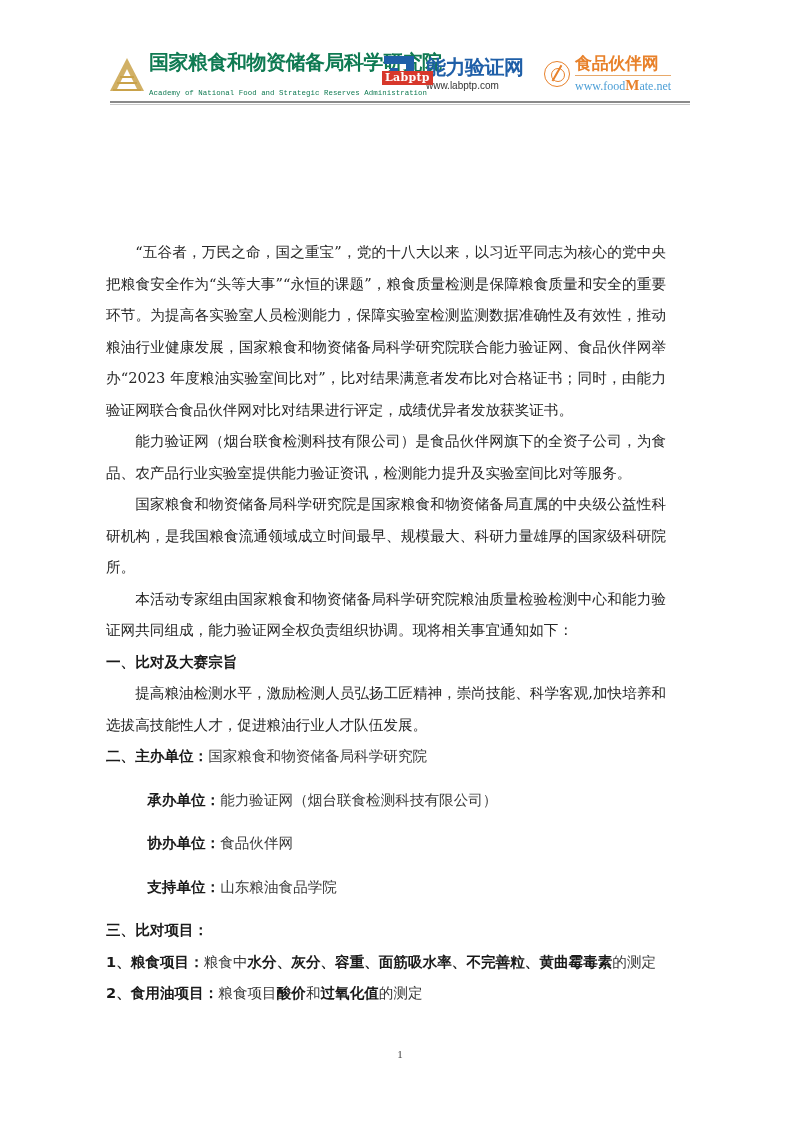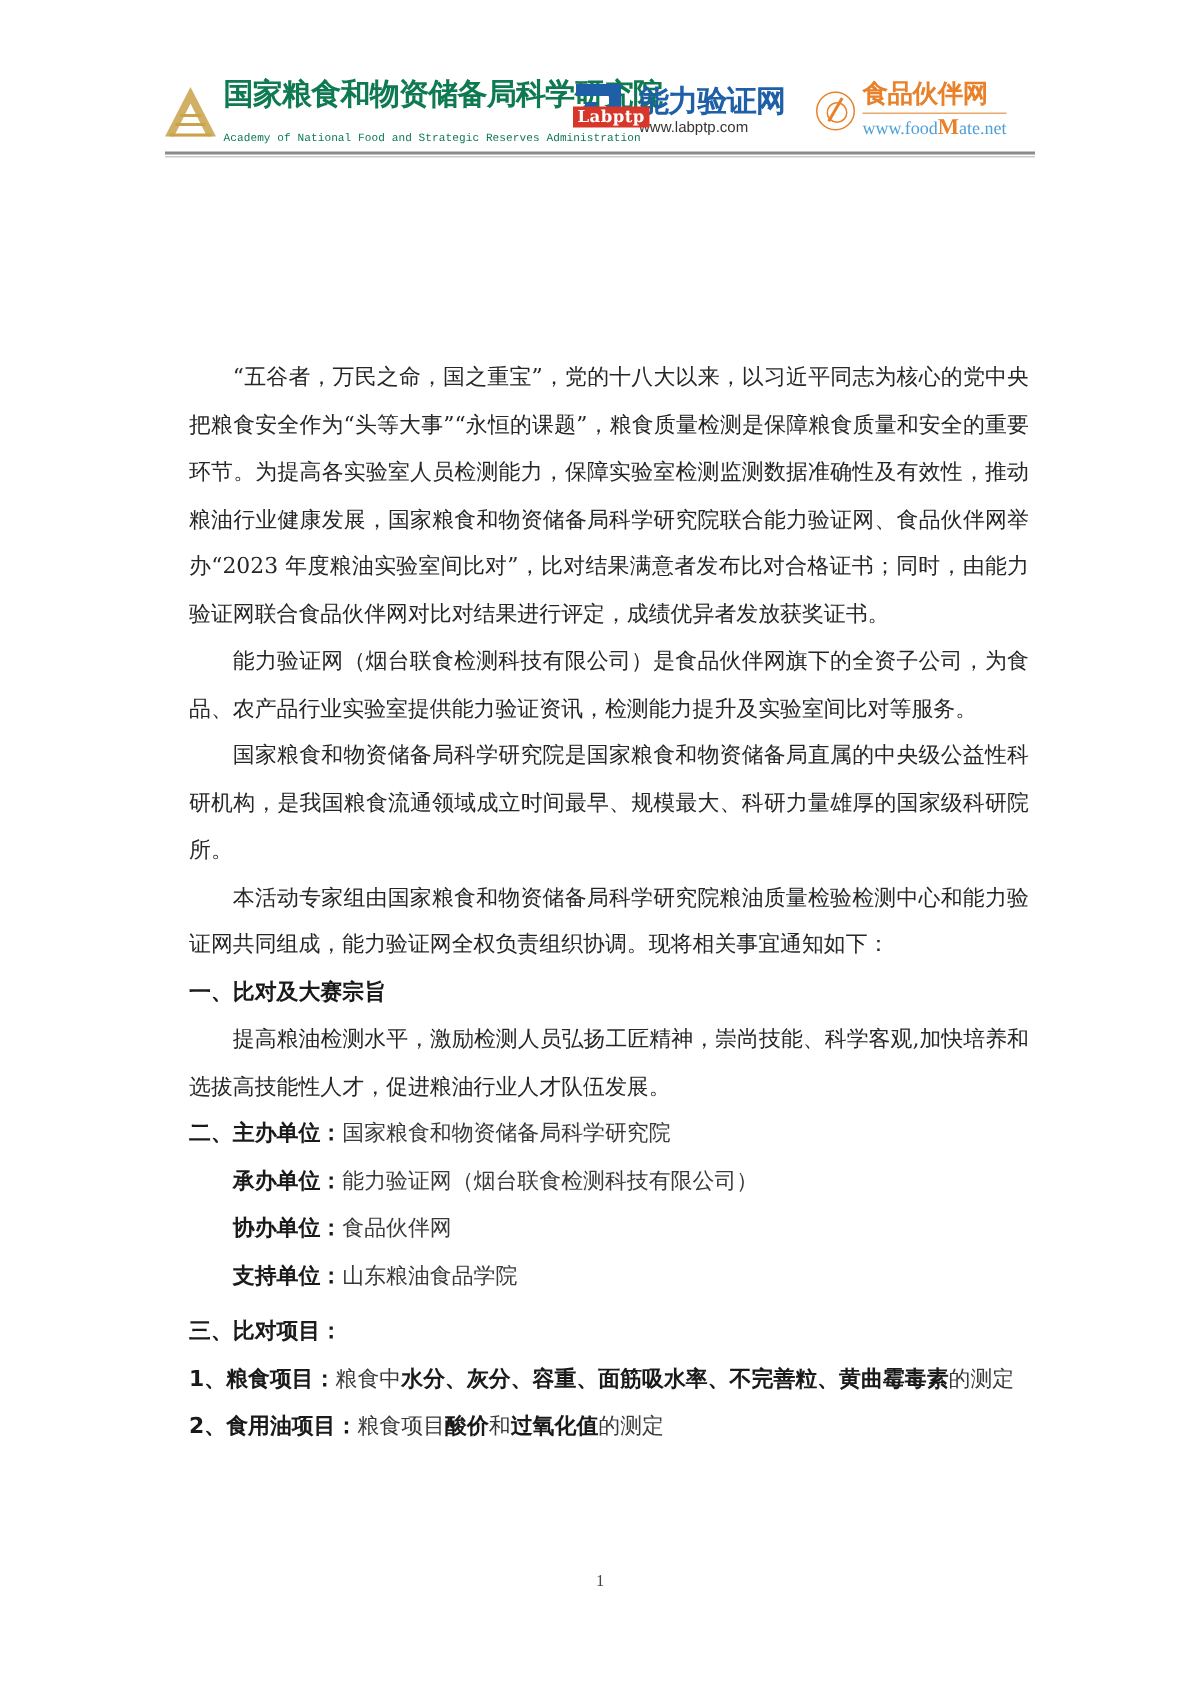--- a/index.html
+++ b/index.html
@@ -171,21 +171,21 @@
     font-family: "DejaVu Sans", "Liberation Sans", sans-serif;
     font-weight: bold;
     font-size: 21.5px;
     line-height: 33px;
     letter-spacing: 0px;
   }
 
   
   .body-area {
     position: absolute;
-    left: 126px;
+    left: 106px;
     top: 236px;
     width: 560px;
   }
   p.para {
     margin: 0 0 0 0;
     font-size: 14.6px;
     line-height: 31.5px;
     color: #262626;
     text-align: justify;
     text-justify: inter-ideograph;
@@ -202,21 +202,21 @@
     font-family: "DejaVu Sans", "Liberation Sans", sans-serif;
     text-indent: 0;
   }
   h2.section .normal {
     font-weight: normal;
     color: #3a3a3a;
     font-family: "DejaVu Serif", "Liberation Serif", serif;
     font-size: 14.6px;
   }
   .sub-unit {
-    margin: 0;
+    margin: 12px;
     padding-left: 2em;
     font-size: 14.6px;
     line-height: 31.5px;
     font-family: "DejaVu Sans", "Liberation Sans", sans-serif;
     font-weight: bold;
     color: #1a1a1a;
   }
   .sub-unit .normal {
     font-weight: normal;
     color: #3a3a3a;

